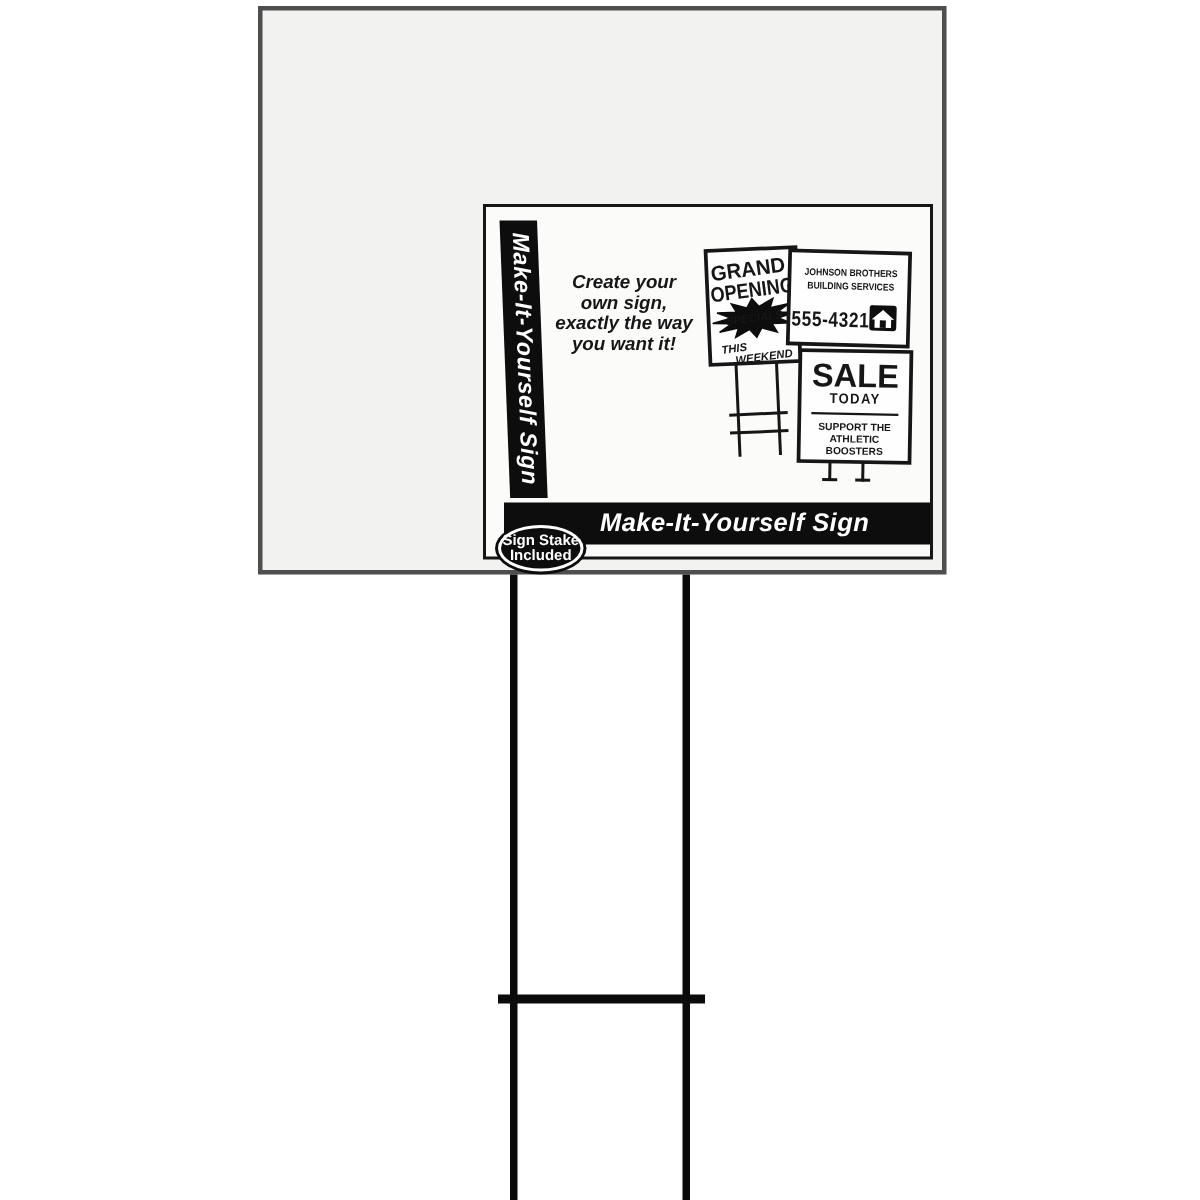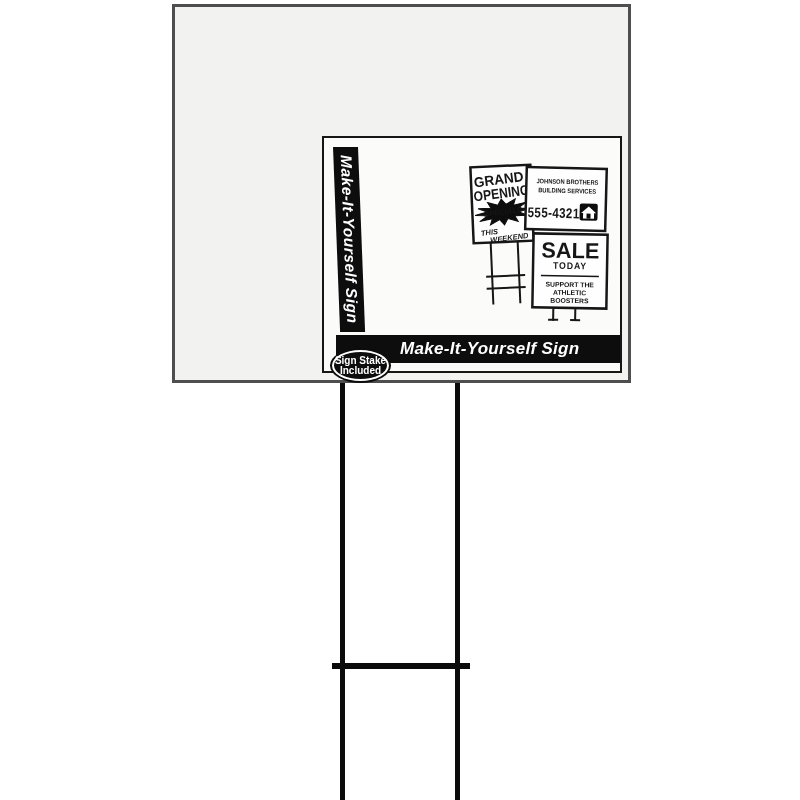--- a/index.html
+++ b/index.html
@@ -84,20 +84,26 @@
   <div class="stake stake-left"></div>
   <div class="stake stake-right"></div>
   <div class="stake-crossbar"></div>
 
   <div class="label">
 
     <div class="side-bar">
       <span class="side-bar-text">Make-It-Yourself Sign</span>
     </div>
 
+    <div class="tagline">
+      <div>Create your</div>
+      <div>own sign,</div>
+      <div>exactly the way</div>
+      <div>you want it!</div>
+    </div>
 
     <svg class="samples" viewBox="0 0 180 192">
 
       <g transform="rotate(-2.5 62 58)">
         <rect class="s-rect" x="32" y="20" width="60" height="76"></rect>
         <g transform="rotate(-5 62 60)">
           <text class="t-grand" x="62" y="38" textLength="50" lengthAdjust="spacingAndGlyphs">GRAND</text>
           <text class="t-grand" x="63" y="52" textLength="56" lengthAdjust="spacingAndGlyphs">OPENING</text>
           <polygon class="burst" points="90,66 77.5,67.9 86.2,72.5 73.3,71.3 76,77.3 66.1,73.2 62,79 57.9,73.2 48,77.3 50.7,71.3 37.8,72.5 46.5,67.9 34,66 46.5,64.1 37.8,59.5 50.7,60.7 48,54.7 57.9,58.8 62,53 66.1,58.8 76,54.7 73.3,60.7 86.2,59.5 77.5,64.1"></polygon>
           <text class="t-burst" x="62" y="68.5" textLength="38" lengthAdjust="spacingAndGlyphs">SPECIALS</text>

